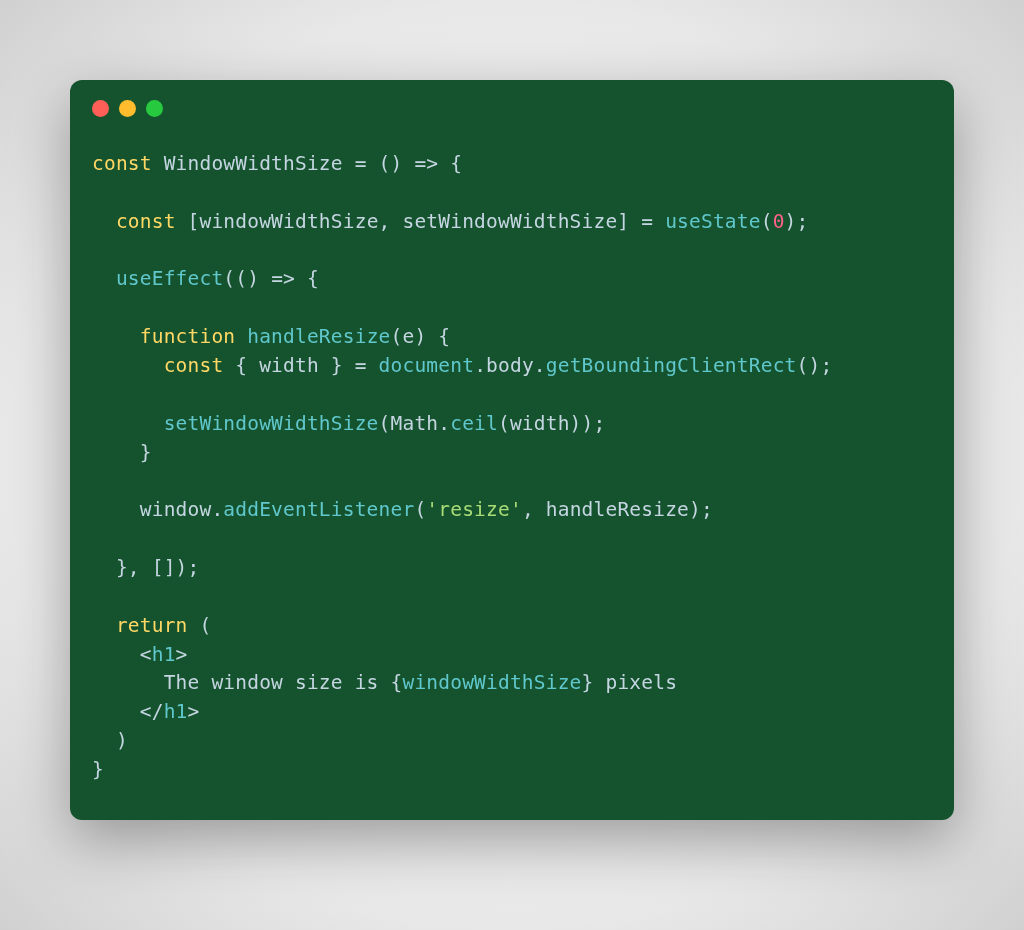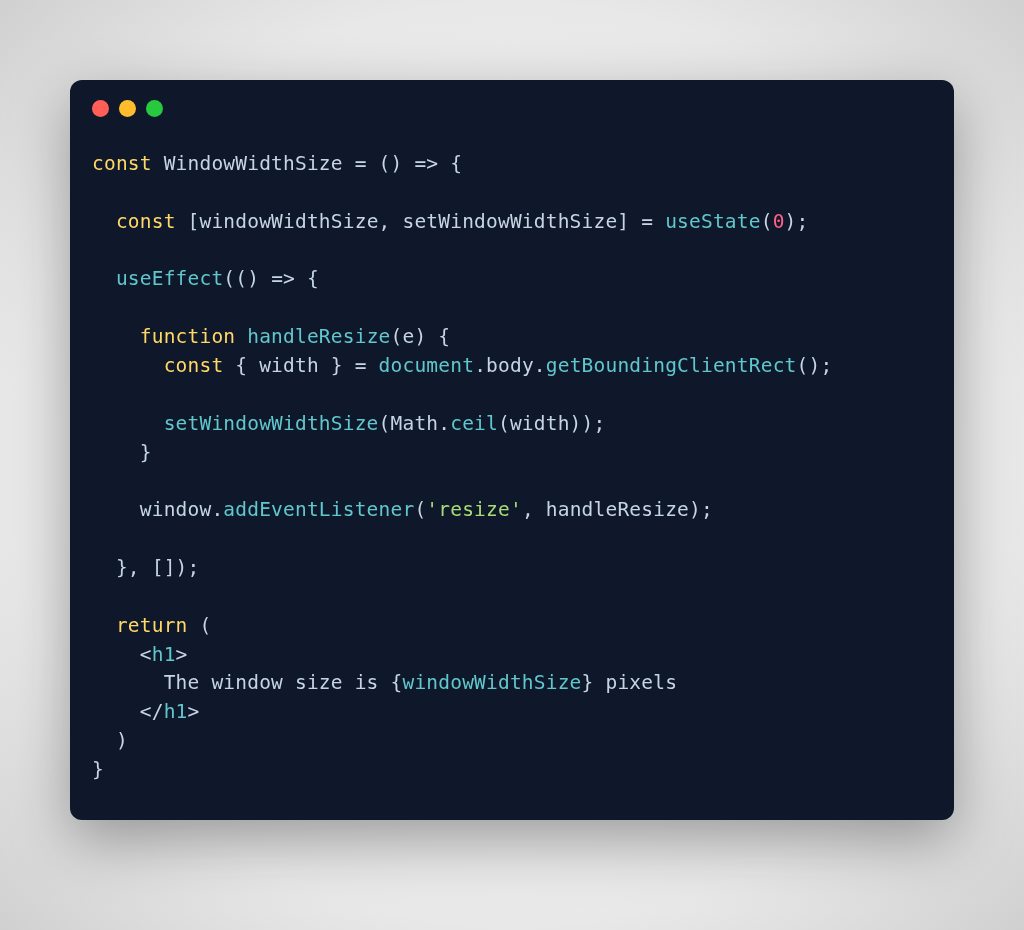--- a/index.html
+++ b/index.html
@@ -14,21 +14,21 @@
       background: radial-gradient(ellipse at center, #ffffff 0%, #e8e8e8 70%, #d0d0d0 100%);
       display: flex;
       justify-content: center;
       align-items: flex-start;
       padding-top: 80px;
       font-family: 'SF Mono', 'Menlo', 'Monaco', 'Consolas', monospace;
     }
     
     .code-window {
       width: 884px;
-      background: #0f172a;
+      background: #14532d;
       border-radius: 12px;
       box-shadow: 0 20px 60px rgba(0,0,0,0.35);
       overflow: hidden;
     }
     
     .window-header {
       display: flex;
       gap: 10px;
       padding: 20px 22px 8px 22px;
     }

